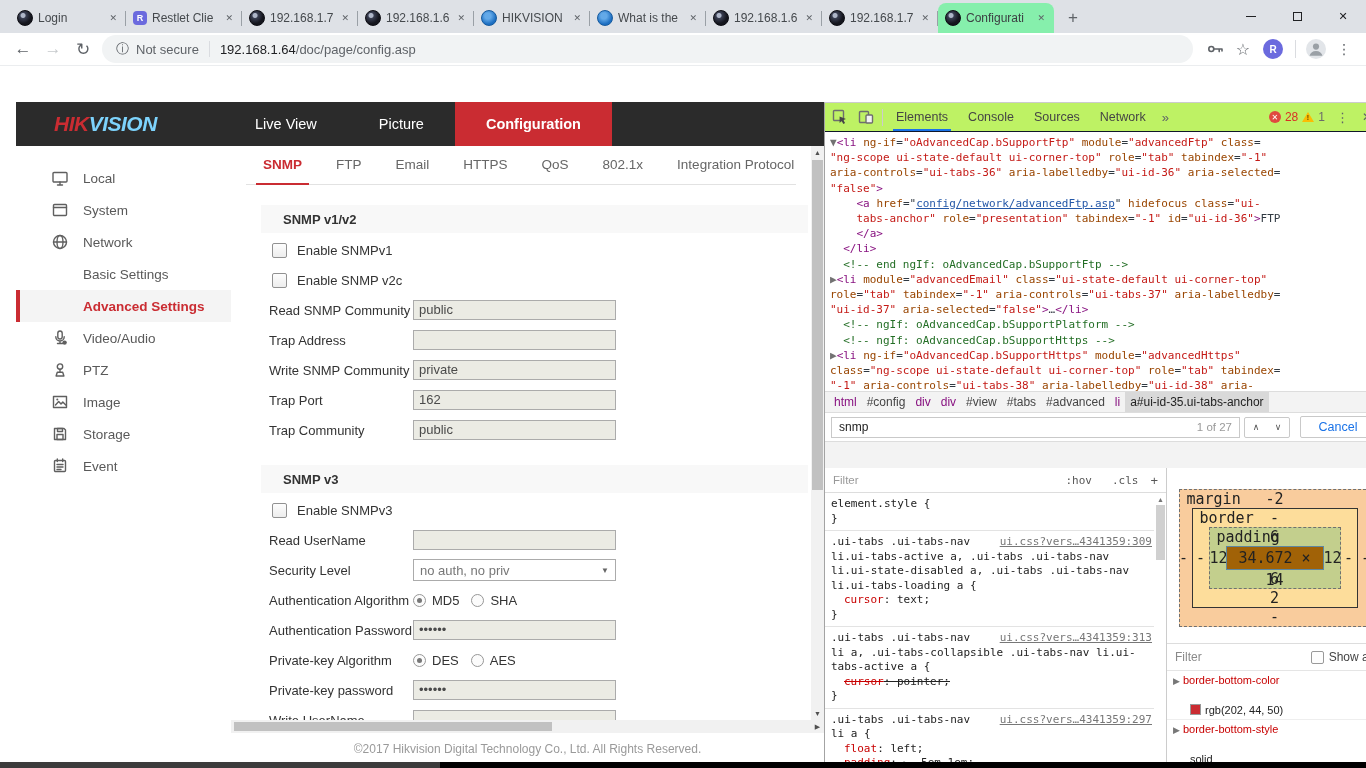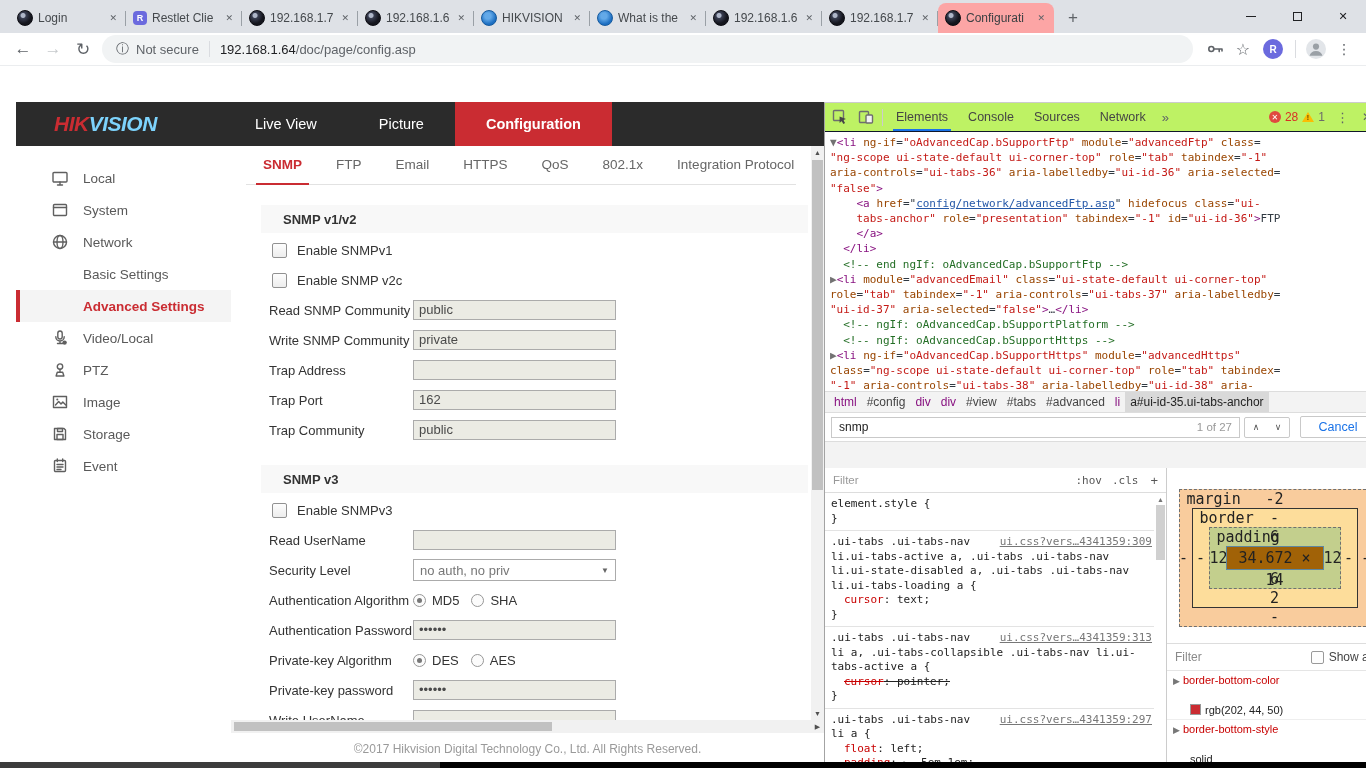--- a/index.html
+++ b/index.html
@@ -4,21 +4,21 @@
 <style>
   html,body{margin:0;padding:0}
   body{width:1366px;height:768px;position:relative;overflow:hidden;background:#fff;
        font-family:"Liberation Sans",sans-serif;-webkit-font-smoothing:antialiased}
   
   .tabstrip{position:absolute;left:0;top:0;width:1366px;height:33px;background:#dee1e6;
             display:flex;align-items:flex-end;padding-left:10px;box-sizing:border-box}
   .tab{position:relative;width:116px;height:30px;display:flex;align-items:center;
        padding:0 7px;box-sizing:border-box;color:#45494d;font-size:12px;flex:none;cursor:default}
   .tab::after{content:'';position:absolute;right:0;top:8px;height:15px;width:1px;background:#9aa0a6}
-  .tab.active{background:#fca5a5;border-radius:8px 8px 0 0;color:#3c4043}
+  .tab.active{background:#86efac;border-radius:8px 8px 0 0;color:#3c4043}
   .tab.active::after{display:none}
   .tab-title{flex:1;overflow:hidden;white-space:nowrap;margin:0 5px}
   .tab-close{font-size:9px;color:#5f6368;flex:none;padding:2px}
   .fav{width:14px;height:14px;border-radius:50%;flex:none;display:flex;align-items:center;justify-content:center}
   .fav.camera{background:radial-gradient(circle at 36% 32%,#aeb6c8 0 2px,#3a3f52 3px,#14151d 8px);border:0.5px solid #0c0c12}
   .fav.globe-blue{background:radial-gradient(circle at 42% 36%,#63a9e8 0 3px,#1d6fc2 8px);border:0.5px solid #155a9e}
   .fav.restlet{background:#6b6ade;border-radius:4px;color:#fff;font-size:9px;font-weight:bold}
   .newtab{width:30px;height:30px;font-size:17px;color:#5f6368;display:flex;align-items:center;justify-content:center;margin-left:4px}
   .wincontrols{position:absolute;right:0;top:0;height:32px;display:flex}
   .wc{width:46px;height:32px;display:flex;align-items:center;justify-content:center;color:#202124}
@@ -137,21 +137,21 @@
   .arrowsbox{width:46px;height:21px;border:1px solid #c9c9c9;border-radius:2px;display:flex;align-items:center;
              justify-content:space-around;font-size:9px;color:#555;background:#fff;margin-left:4px;box-sizing:border-box}
   .cancelbtn{width:76px;height:22px;border:1px solid #c9c9c9;border-radius:2px;color:#1a73e8;font-size:12.5px;
              display:flex;align-items:center;justify-content:center;background:#fff;margin-left:10px;box-sizing:border-box}
   .paneltabs{position:absolute;top:338px;left:0;right:0;height:27px;background:#f3f3f3;border-top:1px solid #ddd;
              display:flex;align-items:center;font-size:12.5px;color:#454545;box-sizing:border-box}
   .stylesrow{position:absolute;top:365px;left:0;right:0;bottom:0;display:flex}
   .stylesleft{width:342px;border-right:1px solid #ccc;box-sizing:border-box;position:relative;background:#fff;overflow:hidden;flex:none}
   .filterrow{height:24px;border-bottom:1px solid #ddd;display:flex;align-items:center;padding:0 8px;font-size:11.5px;background:#fff}
   .filterph{color:#999;flex:1}
-  .fropt{color:#565656;margin-left:10px;font-family:"DejaVu Sans Mono",monospace;font-size:11px}
+  .fropt{color:#565656;margin-left:20px;font-family:"DejaVu Sans Mono",monospace;font-size:11px}
   .frplus{color:#565656;margin-left:12px;font-size:13px}
   .leftsb{position:absolute;right:1px;top:28px;width:9px}
   .leftsb .up{font-size:7px;color:#777;text-align:center}
   .leftsb .th{width:9px;height:55px;background:#d0d0d0;margin-top:2px}
   .rules{font-family:"DejaVu Sans Mono",monospace;font-size:11px;line-height:14.5px;color:#222;padding-right:12px}
   .rule{position:relative;padding:4px 2px 4px 6px;border-bottom:1px solid #e3e3e3}
   .rule-link{position:absolute;right:2px;top:4px;color:#777;text-decoration:underline;white-space:nowrap}
   .sel{white-space:pre-wrap}
   .prop{padding-left:13px}
   .prop.struck .pname,.prop.struck .pval,.prop.struck .pcolon{text-decoration:line-through}
@@ -335,21 +335,21 @@
             <span>Advanced Settings</span>
           </div>
           <div class="side-item">
             <span class="sicon">
               <svg width="18" height="18" viewBox="0 0 18 18" fill="none" stroke="#5f5f5f" stroke-width="1.4" stroke-linejoin="round" stroke-linecap="round">
                 <rect x="6.8" y="2" width="4.4" height="8" rx="2.2"></rect>
                 <path d="M4.8 7.8a4.2 4.2 0 0 0 8.4 0M9 12v2.5M6.5 14.5h5"></path>
                 <circle cx="13.6" cy="13.6" r="2.2" fill="#5f5f5f" stroke="none"></circle>
               </svg>
             </span>
-            <span>Video/Local</span>
+            <span>Video/Audio</span>
           </div>
           <div class="side-item">
             <span class="sicon">
               <svg width="18" height="18" viewBox="0 0 18 18" fill="none" stroke="#5f5f5f" stroke-width="1.4" stroke-linejoin="round" stroke-linecap="round">
                 <circle cx="9" cy="5.6" r="2.7"></circle>
                 <path d="M9 8.3v3M6.3 11.3h5.4l1.2 3.7H5.1z"></path>
               </svg>
             </span>
             <span>PTZ</span>
           </div>
@@ -401,26 +401,26 @@
             </div>
             <div class="frow">
               <span class="cb"></span>
               <span class="cbl">Enable SNMP v2c</span>
             </div>
             <div class="frow">
               <span class="flabel">Read SNMP Community</span>
               <span class="finput">public</span>
             </div>
             <div class="frow">
+              <span class="flabel">Trap Address</span>
+              <span class="finput"></span>
+            </div>
+            <div class="frow">
               <span class="flabel">Write SNMP Community</span>
               <span class="finput">private</span>
-            </div>
-            <div class="frow">
-              <span class="flabel">Trap Address</span>
-              <span class="finput"></span>
             </div>
             <div class="frow">
               <span class="flabel">Trap Port</span>
               <span class="finput">162</span>
             </div>
             <div class="frow">
               <span class="flabel">Trap Community</span>
               <span class="finput">public</span>
             </div>
           </div>

